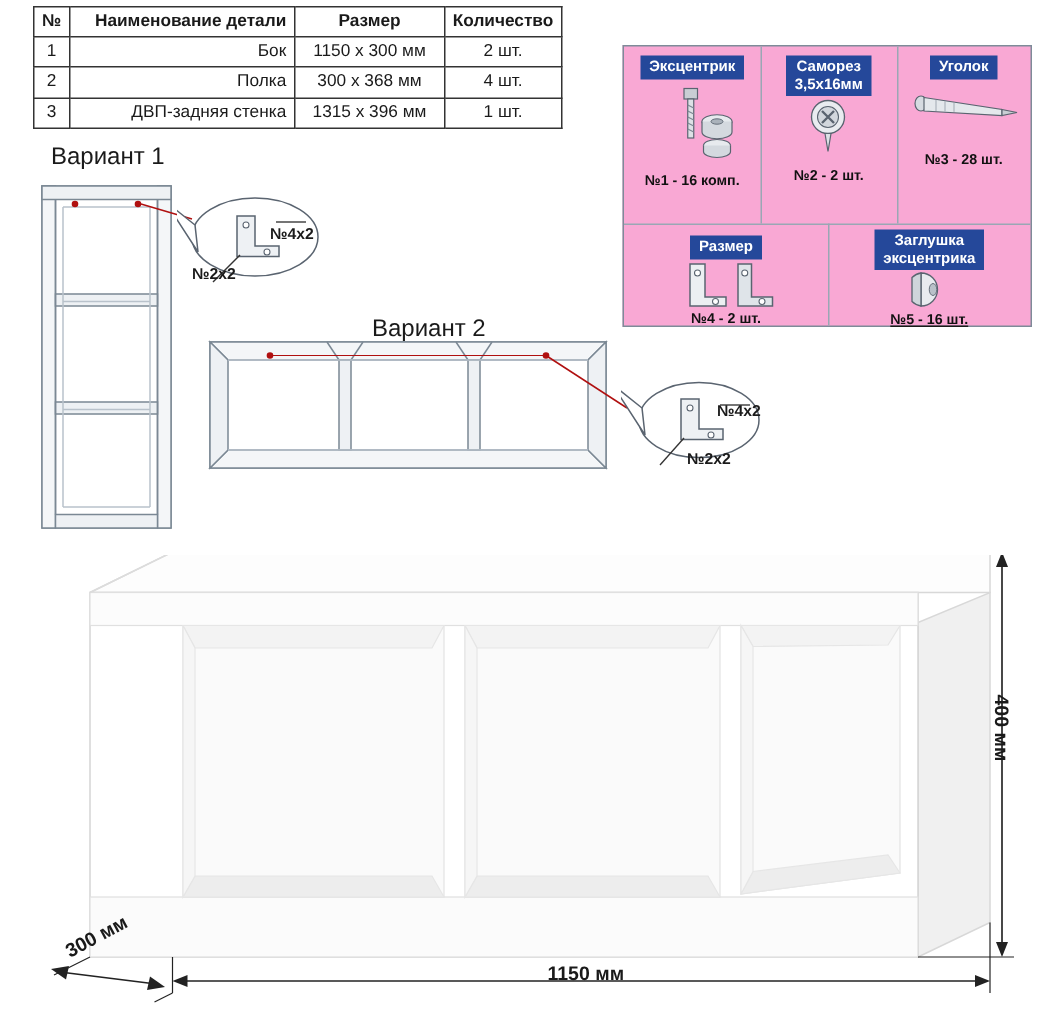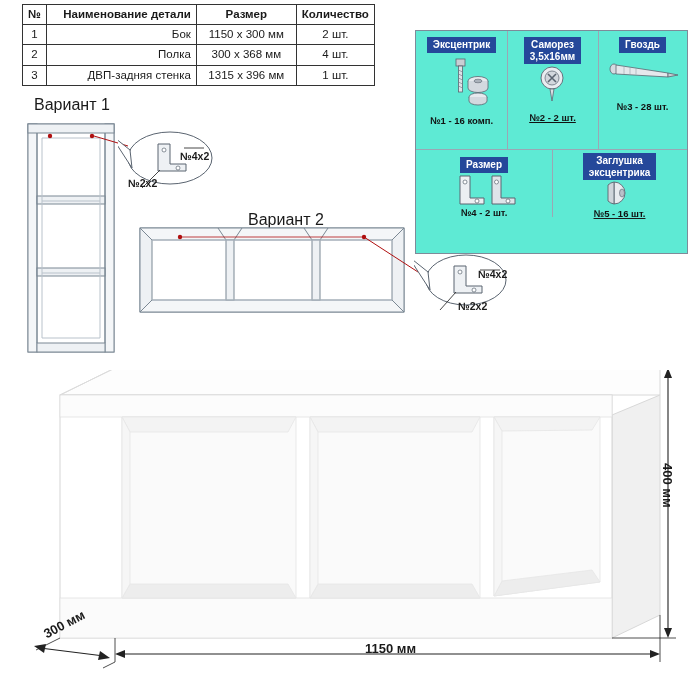--- a/index.html
+++ b/index.html
@@ -36,23 +36,23 @@
   .col-name { width: 150px; }
   .col-size { width: 100px; }
   .col-qty { width: 78px; }
 
   
   #hardware {
     position: absolute;
     left: 415px;
     top: 30px;
     width: 273px;
-    height: 224px;
+    height: 188px;
     border: 1px solid #7e8b99;
-    background: #5eead4;
+    background: #f9a8d4;
   }
   .hw-cell {
     position: absolute;
     text-align: center;
   }
   .hw-title {
     display: inline-block;
     background: #25489a;
     color: #fff;
     font-weight: bold;
@@ -191,25 +191,25 @@
       <span>3,5x16мм</span>
     </span>
     <div class="hw-art" style="height:40px;">
       <svg width="91" height="40" viewBox="0 0 91 40">
         <circle cx="45" cy="14" r="11" fill="#e9ecf0" stroke="#5a6470" stroke-width="0.9"></circle>
         <circle cx="45" cy="14" r="7" fill="#d2d7dd" stroke="#5a6470" stroke-width="0.7"></circle>
         <path d="M41 10 l8 8 M49 10 l-8 8" stroke="#5a6470" stroke-width="1.6"></path>
         <path d="M43 25 l2 12 l2 -12 z" fill="#dde1e6" stroke="#5a6470" stroke-width="0.8"></path>
       </svg>
     </div>
-    <div class="hw-label" style="margin-top:8px;text-decoration:underline;">№2 - 2 шт.</div>
+    <div class="hw-label" style="margin-top:8px;">№2 - 2 шт.</div>
   </div>
 
   <div class="hw-cell" style="left:182px; top:6px; width:89px;">
-    <span class="hw-title">Гвоздь</span>
+    <span class="hw-title">Уголок</span>
     <div class="hw-art" style="height:40px;">
       <svg width="89" height="40" viewBox="0 0 89 40">
         <ellipse cx="16" cy="16" rx="4" ry="5" fill="#d6dbe1" stroke="#5a6470" stroke-width="0.8"></ellipse>
         <path d="M18 12 L70 20 L70 24 L18 21 Z" fill="#e4e8ec" stroke="#5a6470" stroke-width="0.8"></path>
         <path d="M70 20 L80 22 L70 24 Z" fill="#c9ced4" stroke="#5a6470" stroke-width="0.8"></path>
         <g stroke="#98a2ad" stroke-width="0.6">
           <line x1="26" y1="13.5" x2="26" y2="21"></line>
           <line x1="32" y1="14.5" x2="32" y2="21.3"></line>
           <line x1="38" y1="15.3" x2="38" y2="21.6"></line>
         </g>

